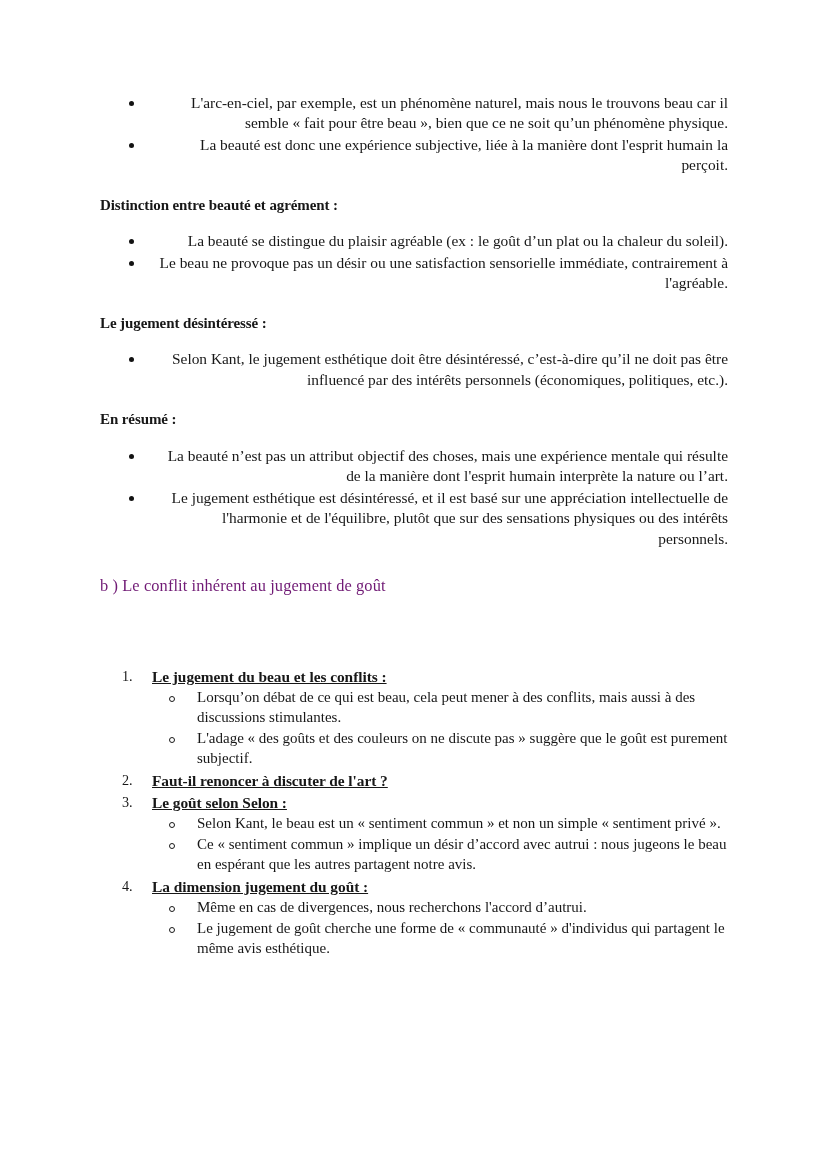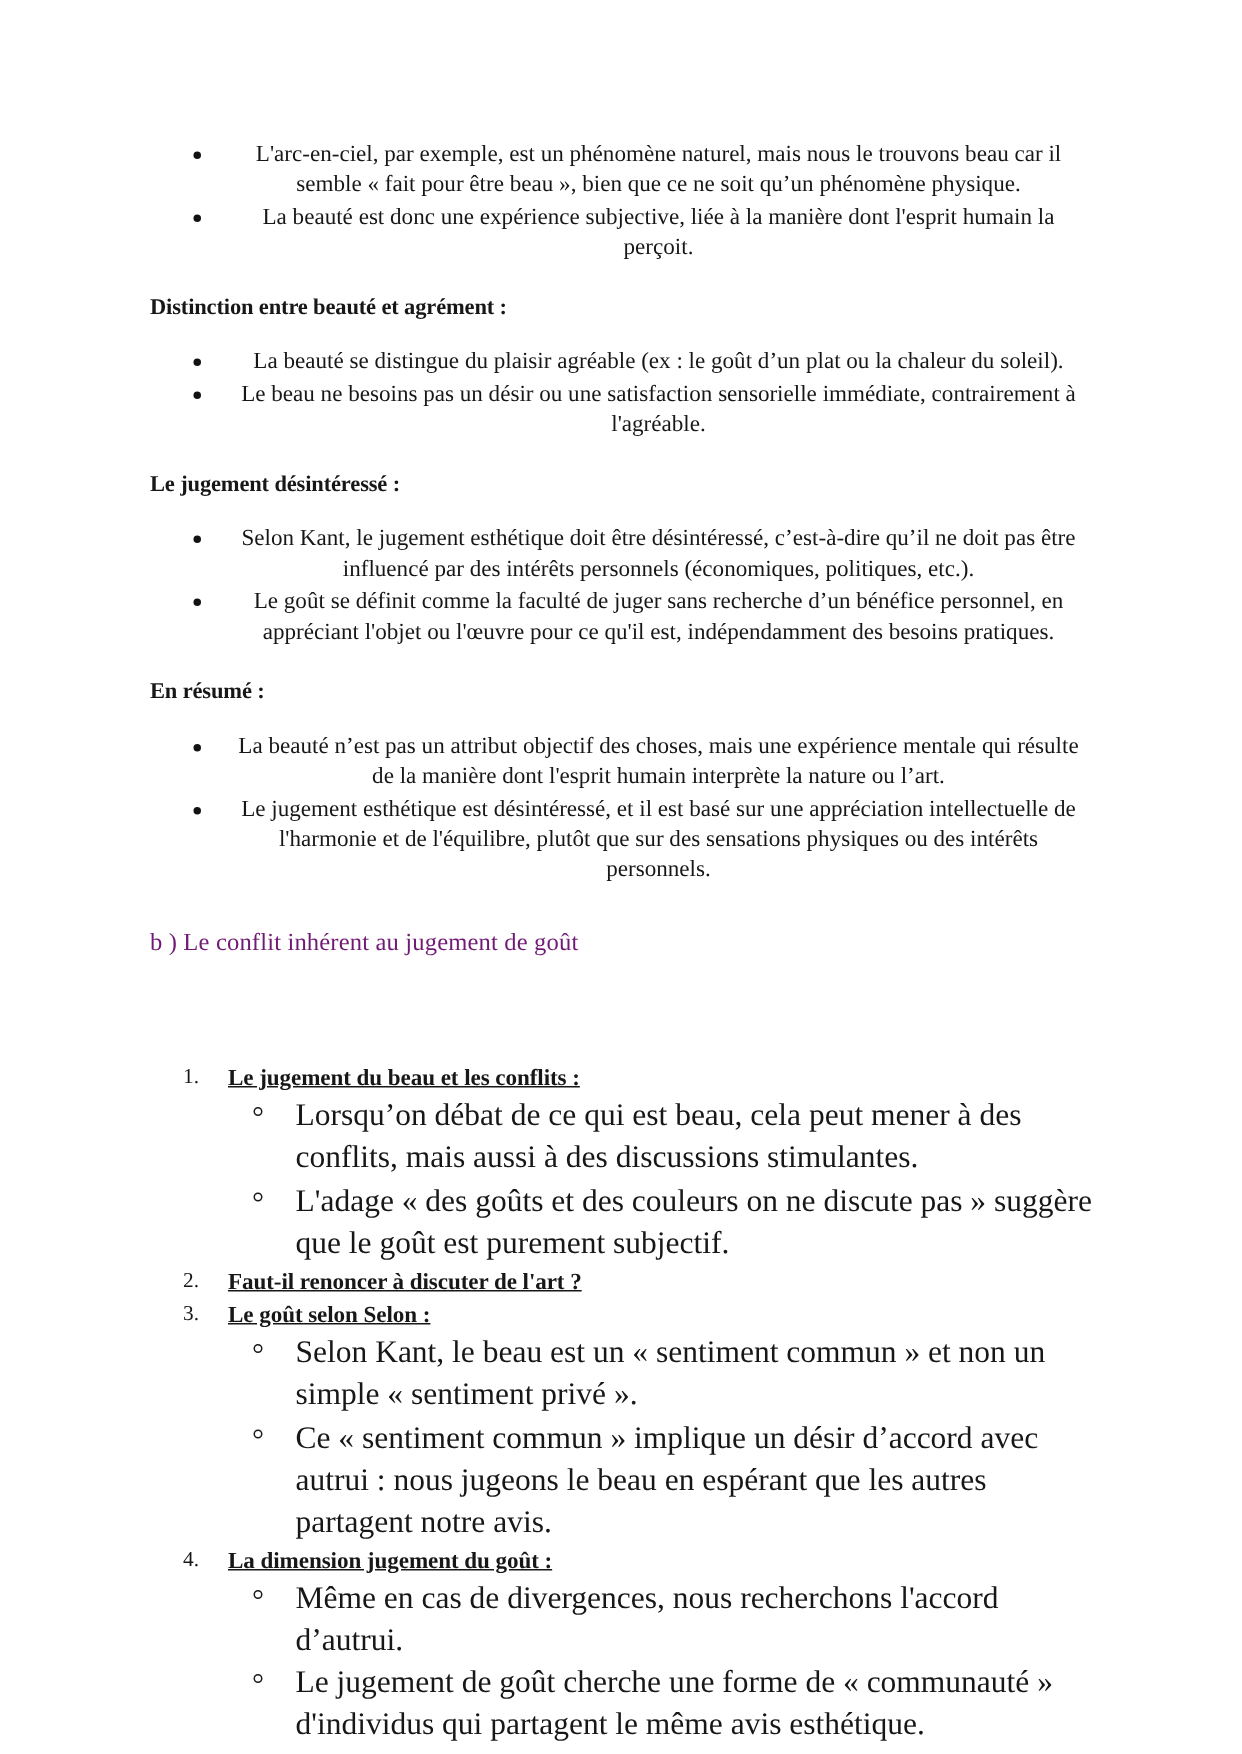--- a/index.html
+++ b/index.html
@@ -47,21 +47,21 @@
     list-style: none;
     margin: 0;
     padding: 0;
   }
   ul.disc-list > li {
     position: relative;
     padding-left: 50px;
     font-size: 15.4px;
     line-height: 1.325;
     margin: 0 0 1px 0;
-    text-align: center;
+    text-align: right;
   }
   ul.disc-list > li::before {
     content: "";
     position: absolute;
     left: 29px;
     top: 8px;
     width: 5px;
     height: 5px;
     border-radius: 50%;
     background: #121212;
@@ -97,21 +97,21 @@
 
   
   ul.circle-list {
     list-style: none;
     margin: 0;
     padding: 0;
   }
   ul.circle-list > li {
     position: relative;
     padding-left: 45px;
-    font-size: 21px;
+    font-size: 15px;
     line-height: 1.33;
     margin: 0 0 1px 0;
   }
   ul.circle-list > li::before {
     content: "";
     position: absolute;
     left: 17px;
     top: 8px;
     width: 4px;
     height: 4px;
@@ -134,30 +134,29 @@
     <li>L'arc-en-ciel, par exemple, est un phénomène naturel, mais nous le trouvons beau car il semble « fait pour être beau », bien que ce ne soit qu’un phénomène physique.</li>
     <li>La beauté est donc une expérience subjective, liée à la manière dont l'esprit humain la perçoit.</li>
   </ul>
 
   <div class="sp-after-list"></div>
 
   <h2 class="section-heading">Distinction entre beauté et agrément :</h2>
   <div class="sp-after-head"></div>
   <ul class="disc-list">
     <li>La beauté se distingue du plaisir agréable (ex : le goût d’un plat ou la chaleur du soleil).</li>
-    <li>Le beau ne besoins pas un désir ou une satisfaction sensorielle immédiate, contrairement à l'agréable.</li>
+    <li>Le beau ne provoque pas un désir ou une satisfaction sensorielle immédiate, contrairement à l'agréable.</li>
   </ul>
 
   <div class="sp-after-list"></div>
 
   <h2 class="section-heading">Le jugement désintéressé :</h2>
   <div class="sp-after-head"></div>
   <ul class="disc-list">
     <li>Selon Kant, le jugement esthétique doit être désintéressé, c’est-à-dire qu’il ne doit pas être influencé par des intérêts personnels (économiques, politiques, etc.).</li>
-    <li>Le goût se définit comme la faculté de juger sans recherche d’un bénéfice personnel, en appréciant l'objet ou l'œuvre pour ce qu'il est, indépendamment des besoins pratiques.</li>
   </ul>
 
   <div class="sp-after-list"></div>
 
   <h2 class="section-heading">En résumé :</h2>
   <div class="sp-after-head"></div>
   <ul class="disc-list">
     <li>La beauté n’est pas un attribut objectif des choses, mais une expérience mentale qui résulte de la manière dont l'esprit humain interprète la nature ou l’art.</li>
     <li>Le jugement esthétique est désintéressé, et il est basé sur une appréciation intellectuelle de l'harmonie et de l'équilibre, plutôt que sur des sensations physiques ou des intérêts personnels.</li>
   </ul>

